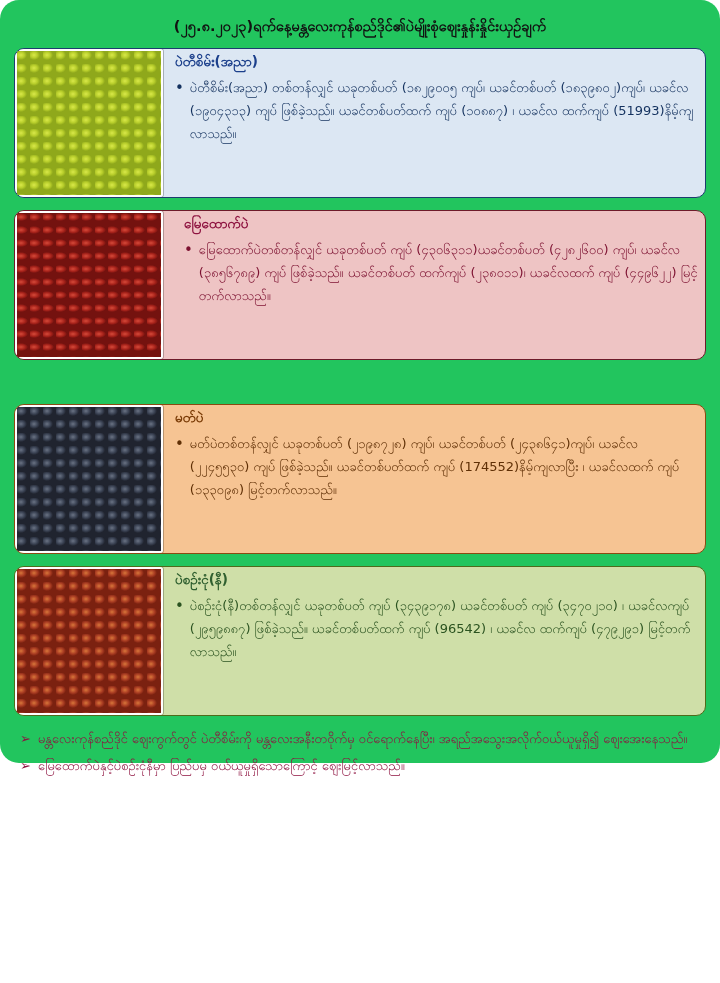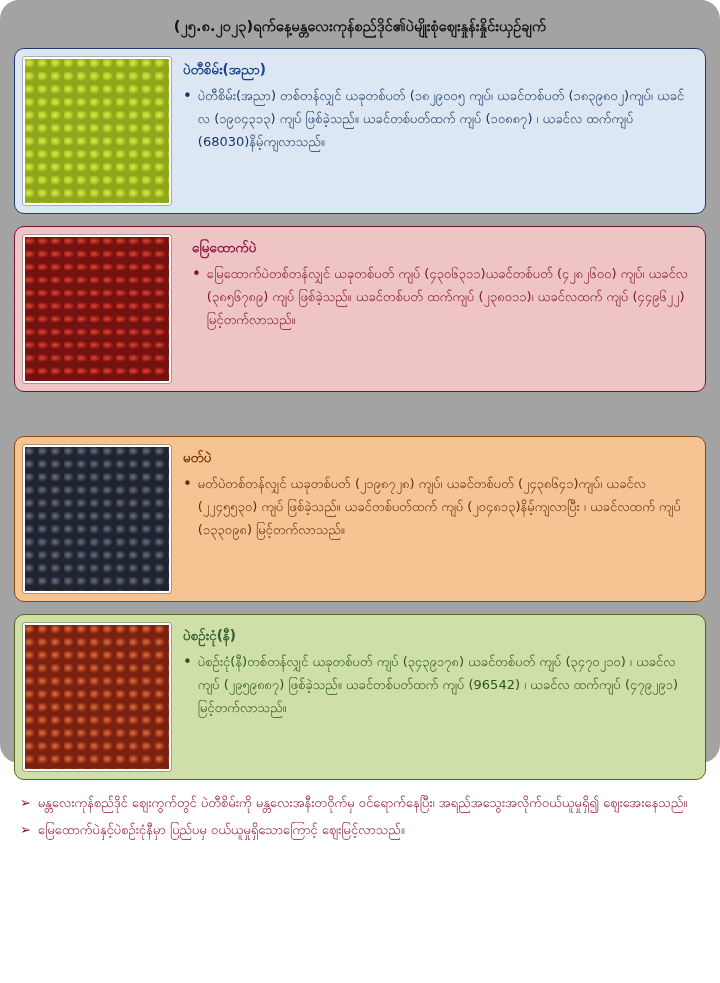--- a/index.html
+++ b/index.html
@@ -9,39 +9,38 @@
     width: 720px;
     height: 983px;
     background: #ffffff;
     font-family: "DejaVu Sans", "Liberation Sans", sans-serif;
   }
   .page {
     width: 720px;
     height: 763px;
     position: relative;
     padding: 12px 14px;
-    background: #a3a3a3;
+    background: #22c55e;
     border-radius: 19px;
   }
   .title {
     text-align: center;
     font-size: 14.5px;
     font-weight: bold;
     color: #111111;
     line-height: 1.5;
     margin: 4px 0 10px 0;
     letter-spacing: 0.1px;
   }
   .card {
     display: flex;
     align-items: flex-start;
     border-radius: 10px;
     border: 1.5px solid #333;
     margin-bottom: 12px;
-    padding: 8px;
     overflow: hidden;
   }
   .card-img {
     width: 148px;
     height: 148px;
     min-width: 148px;
     border: 2px solid #ffffff;
     border-radius: 3px;
     position: relative;
     overflow: hidden;
@@ -146,21 +145,21 @@
   <div class="title">(၂၅.၈.၂၀၂၃)ရက်နေ့မန္တလေးကုန်စည်ဒိုင်၏ပဲမျိုးစုံဈေးနှုန်းနှိုင်းယှဉ်ချက်</div>
 
   <div class="card card-1">
     <div class="card-img">
       <div class="beans beans-green"></div>
     </div>
     <div class="card-body">
       <div class="card-title">ပဲတီစိမ်း(အညာ)</div>
       <div class="bullet-row">
         <span class="bullet-dot">•</span>
-        <span class="bullet-text">ပဲတီစိမ်း(အညာ) တစ်တန်လျှင် ယခုတစ်ပတ် (၁၈၂၉၀၀၅ ကျပ်၊ ယခင်တစ်ပတ် (၁၈၃၉၈၀၂)ကျပ်၊ ယခင်လ (၁၉၀၄၃၁၃) ကျပ် ဖြစ်ခဲ့သည်။ ယခင်တစ်ပတ်ထက် ကျပ် (၁၀၈၈၇) ၊ ယခင်လ ထက်ကျပ် (68030)နိမ့်ကျလာသည်။</span>
+        <span class="bullet-text">ပဲတီစိမ်း(အညာ) တစ်တန်လျှင် ယခုတစ်ပတ် (၁၈၂၉၀၀၅ ကျပ်၊ ယခင်တစ်ပတ် (၁၈၃၉၈၀၂)ကျပ်၊ ယခင်လ (၁၉၀၄၃၁၃) ကျပ် ဖြစ်ခဲ့သည်။ ယခင်တစ်ပတ်ထက် ကျပ် (၁၀၈၈၇) ၊ ယခင်လ ထက်ကျပ် (51993)နိမ့်ကျလာသည်။</span>
       </div>
     </div>
   </div>
 
   <div class="card card-2">
     <div class="card-img">
       <div class="beans beans-red"></div>
     </div>
     <div class="card-body">
       <div class="card-title">မြေထောက်ပဲ</div>
@@ -172,21 +171,21 @@
   </div>
 
   <div class="card card-3">
     <div class="card-img">
       <div class="beans beans-black"></div>
     </div>
     <div class="card-body">
       <div class="card-title">မတ်ပဲ</div>
       <div class="bullet-row">
         <span class="bullet-dot">•</span>
-        <span class="bullet-text">မတ်ပဲတစ်တန်လျှင် ယခုတစ်ပတ် (၂၁၉၈၇၂၈) ကျပ်၊ ယခင်တစ်ပတ် (၂၄၃၈၆၄၁)ကျပ်၊ ယခင်လ (၂၂၄၅၅၃၀) ကျပ် ဖြစ်ခဲ့သည်။ ယခင်တစ်ပတ်ထက် ကျပ် (၂၀၄၈၁၃)နိမ့်ကျလာပြီး ၊ ယခင်လထက် ကျပ် (၁၃၃၀၉၈) မြင့်တက်လာသည်။</span>
+        <span class="bullet-text">မတ်ပဲတစ်တန်လျှင် ယခုတစ်ပတ် (၂၁၉၈၇၂၈) ကျပ်၊ ယခင်တစ်ပတ် (၂၄၃၈၆၄၁)ကျပ်၊ ယခင်လ (၂၂၄၅၅၃၀) ကျပ် ဖြစ်ခဲ့သည်။ ယခင်တစ်ပတ်ထက် ကျပ် (174552)နိမ့်ကျလာပြီး ၊ ယခင်လထက် ကျပ် (၁၃၃၀၉၈) မြင့်တက်လာသည်။</span>
       </div>
     </div>
   </div>
 
   <div class="card card-4">
     <div class="card-img">
       <div class="beans beans-brown"></div>
     </div>
     <div class="card-body">
       <div class="card-title">ပဲစဉ်းငုံ(နီ)</div>

